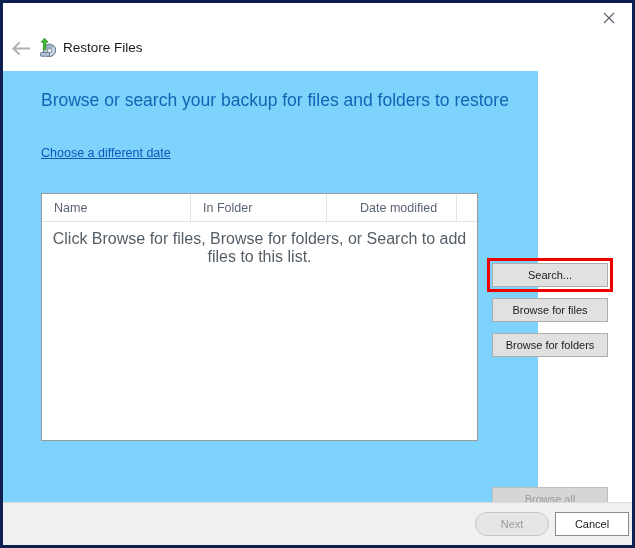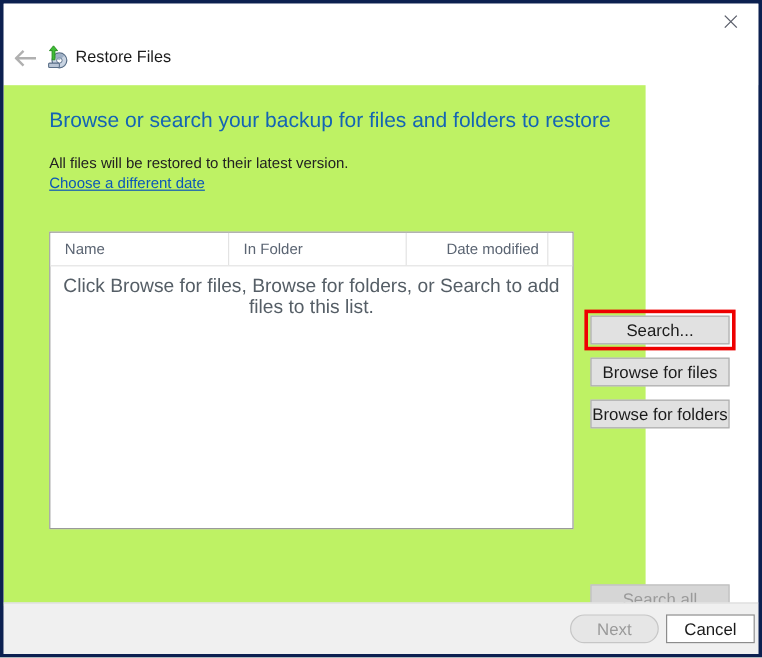--- a/index.html
+++ b/index.html
@@ -78,21 +78,21 @@
     white-space: nowrap;
   }
 
   
   .content {
     position: absolute;
     left: 0;
     top: 68px;
     width: 535px;
     height: 434px;
-    background: #bef264;
+    background: #7dd3fc;
   }
 
   .page-heading {
     position: absolute;
     left: 38px;
     top: 17px;
     font-size: 17.5px;
     color: #1464b4;
     line-height: 24px;
     white-space: nowrap;
@@ -147,42 +147,42 @@
     align-items: center;
     font-size: 12.5px;
     color: #5a6472;
     padding-left: 12px;
     white-space: nowrap;
     cursor: default;
   }
   .col.divider { border-left: 1px solid #e3e3e3; }
   .col-name     { left: 0px;   width: 148px; }
   .col-folder   { left: 148px; width: 148px; }
-  .col-date     { left: 296px; width: 118px; padding-left: 33px; }
+  .col-date     { left: 284px; width: 118px; padding-left: 33px; }
   .col-extra    { left: 414px; width: 21px; padding-left: 0; }
 
   .empty-hint {
     position: absolute;
     left: 0;
     top: 36px;
     width: 100%;
     text-align: center;
     font-size: 16px;
     color: #555e66;
     cursor: default;
   }
 
   
   .btn {
     position: absolute;
     box-sizing: border-box;
     background: #e1e1e1;
     border: 1px solid #adadad;
     font-family: "Liberation Sans", sans-serif;
-    font-size: 14px;
+    font-size: 11px;
     color: #1b1b1b;
     text-align: center;
     line-height: 1;
     display: flex;
     align-items: center;
     justify-content: center;
     padding: 0;
     cursor: default;
     white-space: nowrap;
   }
@@ -258,37 +258,36 @@
         <path d="M7.4 12.8 L7.4 5.2 L5.2 5.2 L8.6 1.2 L12 5.2 L9.8 5.2 L9.8 12.8 Z" fill="#3fbd35" stroke="#2a8f23" stroke-width="0.8" stroke-linejoin="round"></path>
       </svg>
     </div>
 
     <div class="app-title">Restore Files</div>
   </div>
 
   <div class="content">
 
     <div class="page-heading">Browse or search your backup for files and folders to restore</div>
-    <div class="subtext">All files will be restored to their latest version.</div>
     <div class="date-link">Choose a different date</div>
 
     <div class="listbox">
       <div class="list-header">
         <div class="col col-name">Name</div>
         <div class="col col-folder divider">In Folder</div>
         <div class="col col-date divider">Date modified</div>
         <div class="col col-extra divider"></div>
       </div>
       <div class="empty-hint">Click Browse for files, Browse for folders, or Search to add files to this list.</div>
     </div>
 
     <div class="btn btn-search">Search...</div>
     <div class="btn btn-browse-files">Browse for files</div>
     <div class="btn btn-browse-folders">Browse for folders</div>
-    <div class="btn btn-remove-all disabled">Search all</div>
+    <div class="btn btn-remove-all disabled">Browse all</div>
 
     <div class="highlight-box"></div>
   </div>
 
   <div class="footer">
     <div class="btn btn-next disabled">Next</div>
     <div class="btn btn-cancel primary">Cancel</div>
   </div>
 
 </div>

